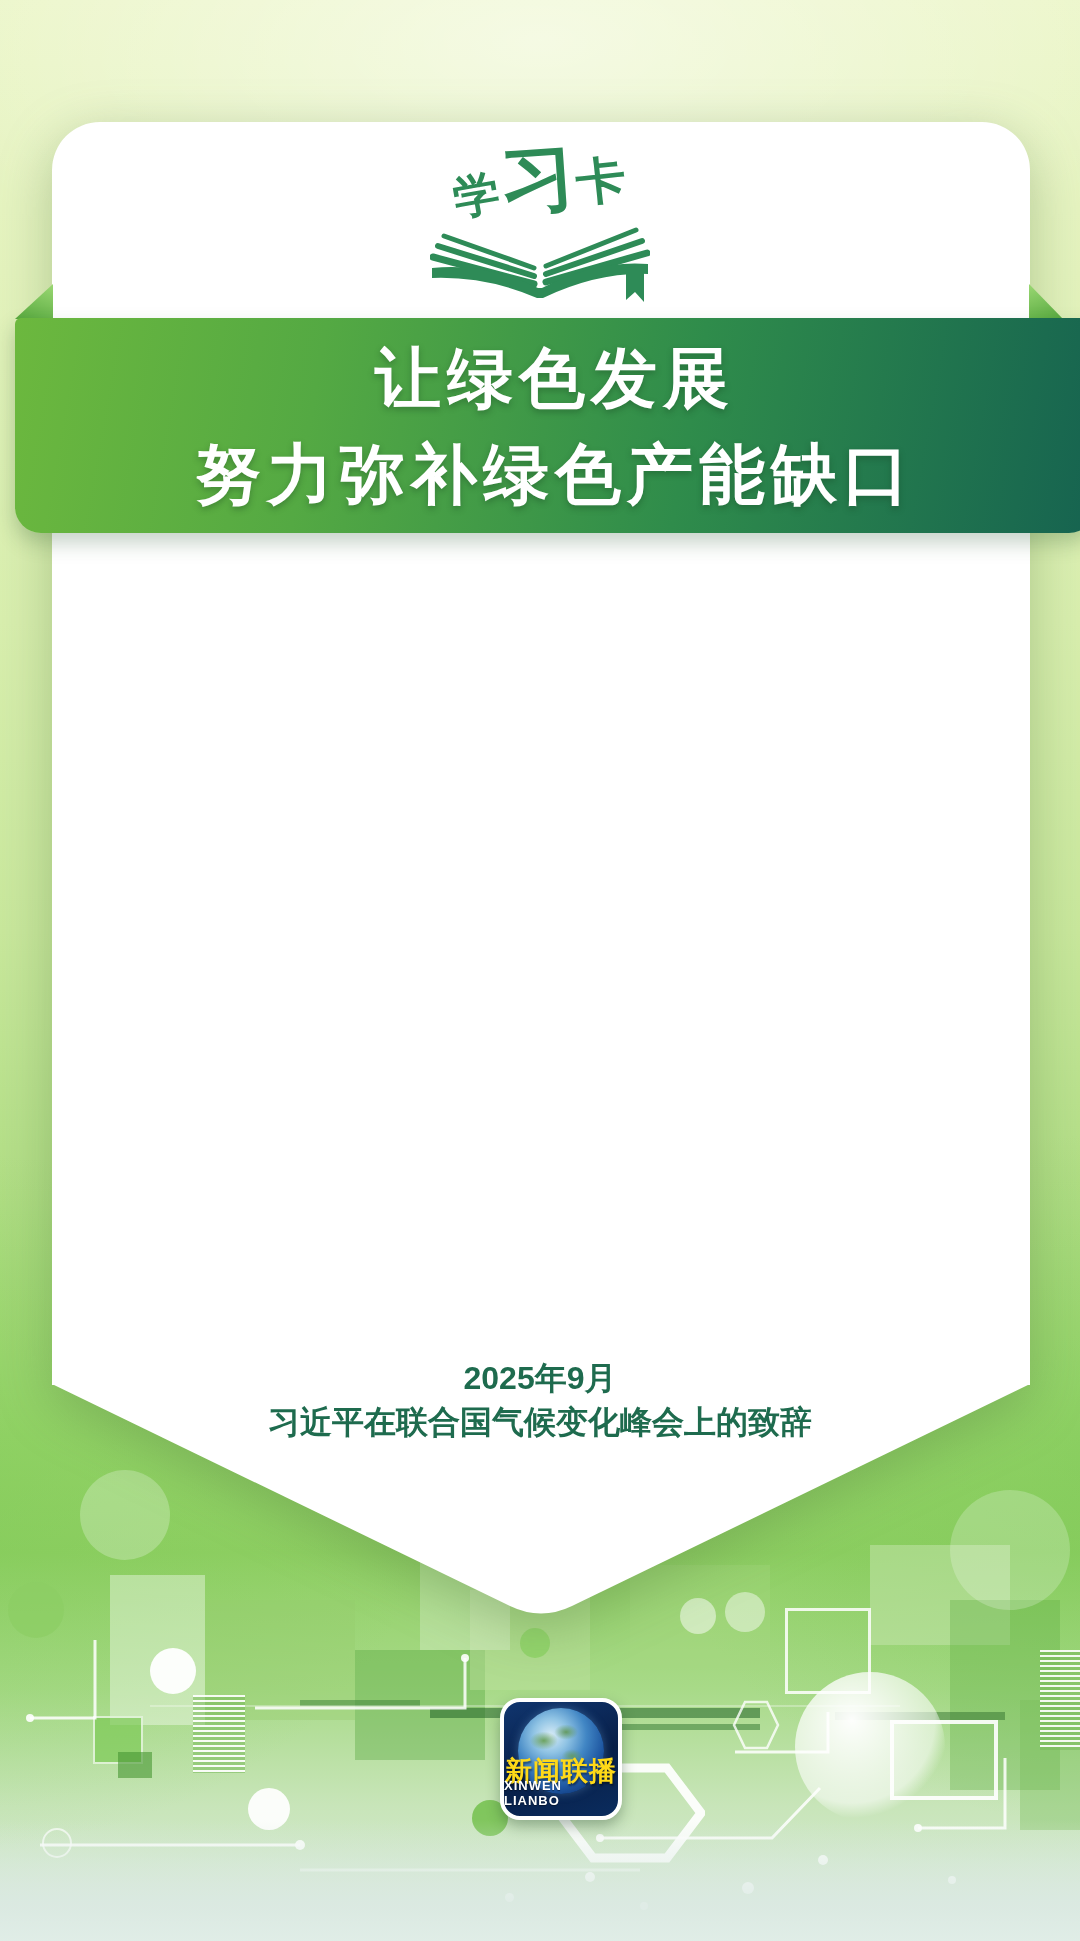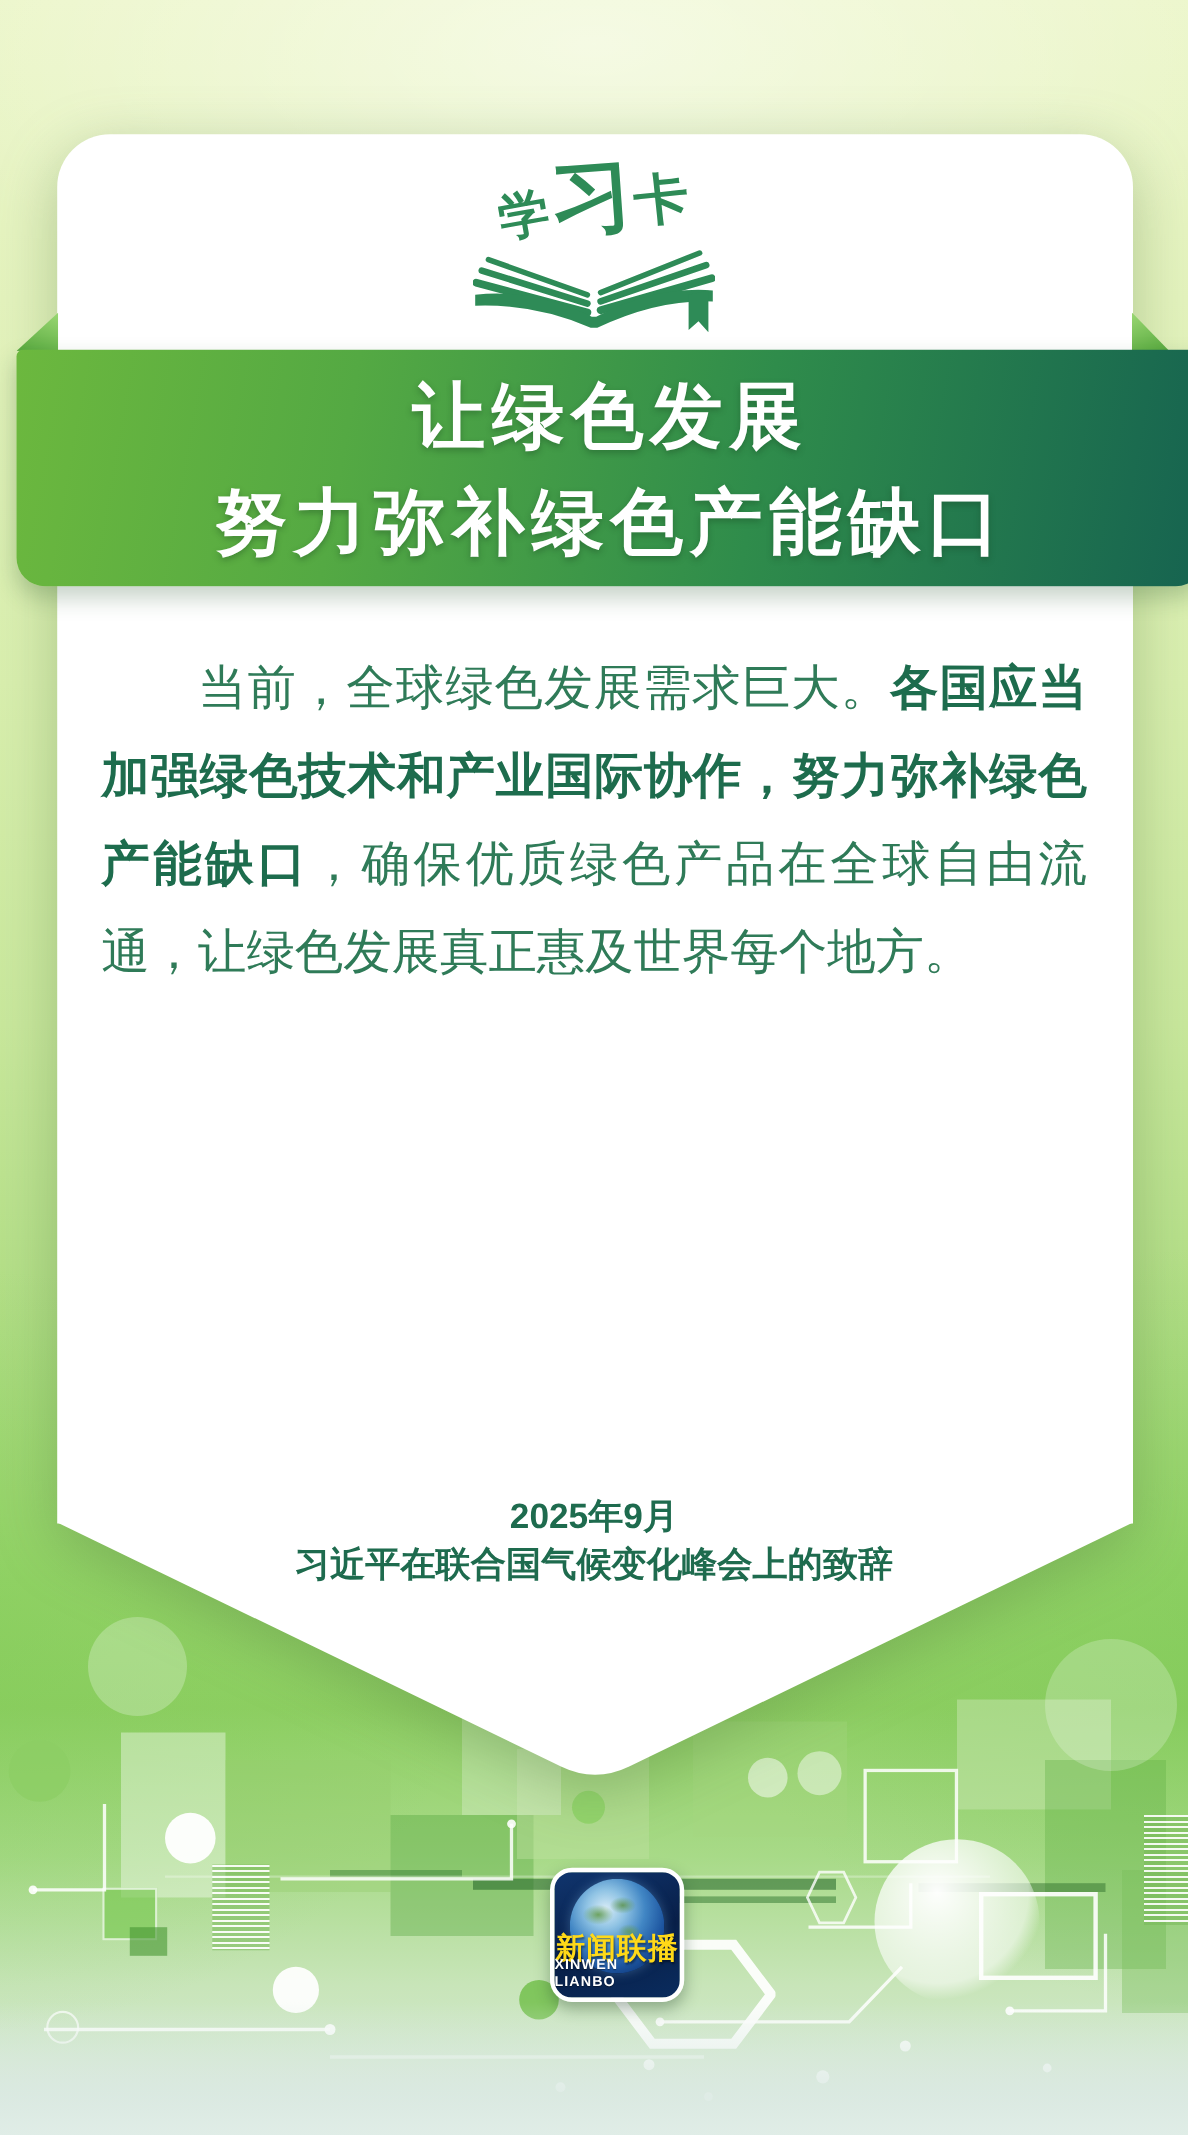--- a/index.html
+++ b/index.html
@@ -179,21 +179,20 @@
         <path d="M206,20 L116,56" stroke-width="5"></path>
         <path d="M212,31 L116,64" stroke-width="6"></path>
         <path d="M217,43 L116,72" stroke-width="7"></path>
       </g>
       <path d="M2,58 Q55,52 108,78 L112,78 Q165,50 218,54 L218,64 Q168,62 113,88 L107,88 Q56,66 2,68 Z" fill="#2e8b57"></path>
       <path d="M196,58 L214,54 L214,92 L205,82 L196,90 Z" fill="#2e8b57"></path>
     </svg>
   </div>
 
   <div id="body-text">
-      <p class="para"><span>当前，全球绿色发展需求巨大。</span><span class="b">各国应当加强绿色技术和产业国际协作，努力弥补绿色产能缺口</span><span>，确保优质绿色产品在全球自由流通，让绿色发展真正惠及世界每个地方。</span></p>
     </div>
 
   <div id="attribution">
     <div class="date">2025年9月</div>
     <div class="source">习近平在联合国气候变化峰会上的致辞</div>
   </div>
 
   <div id="badge">
     <div class="globe"></div>
     <div class="cn">新闻联播</div>

